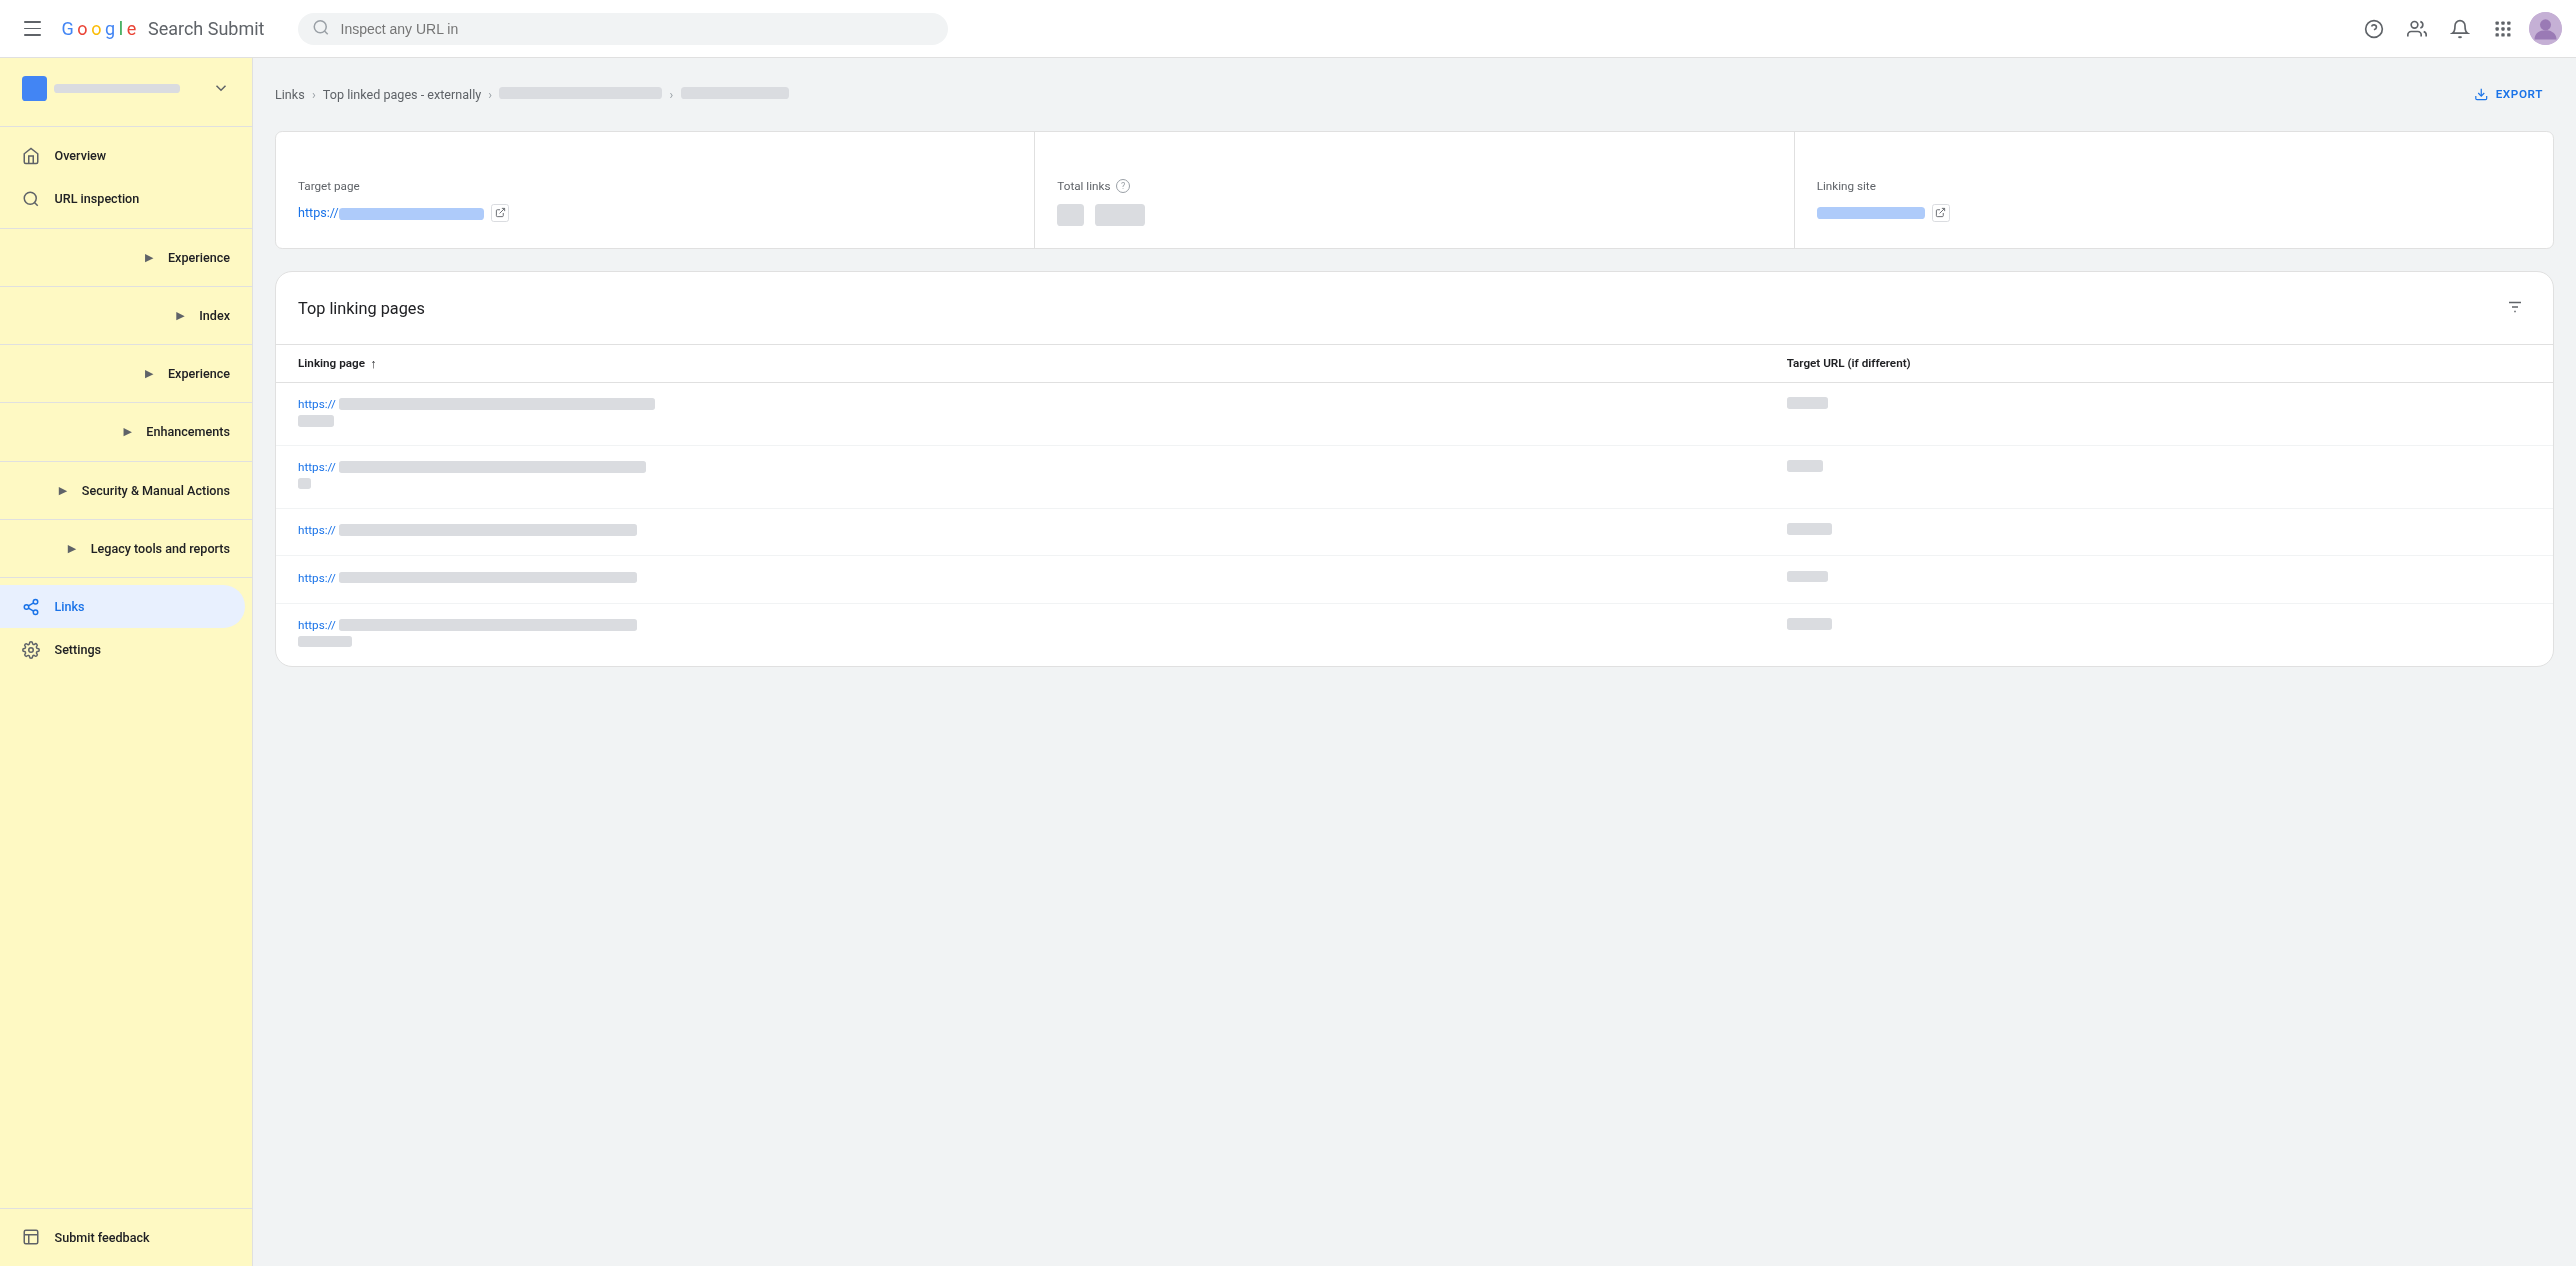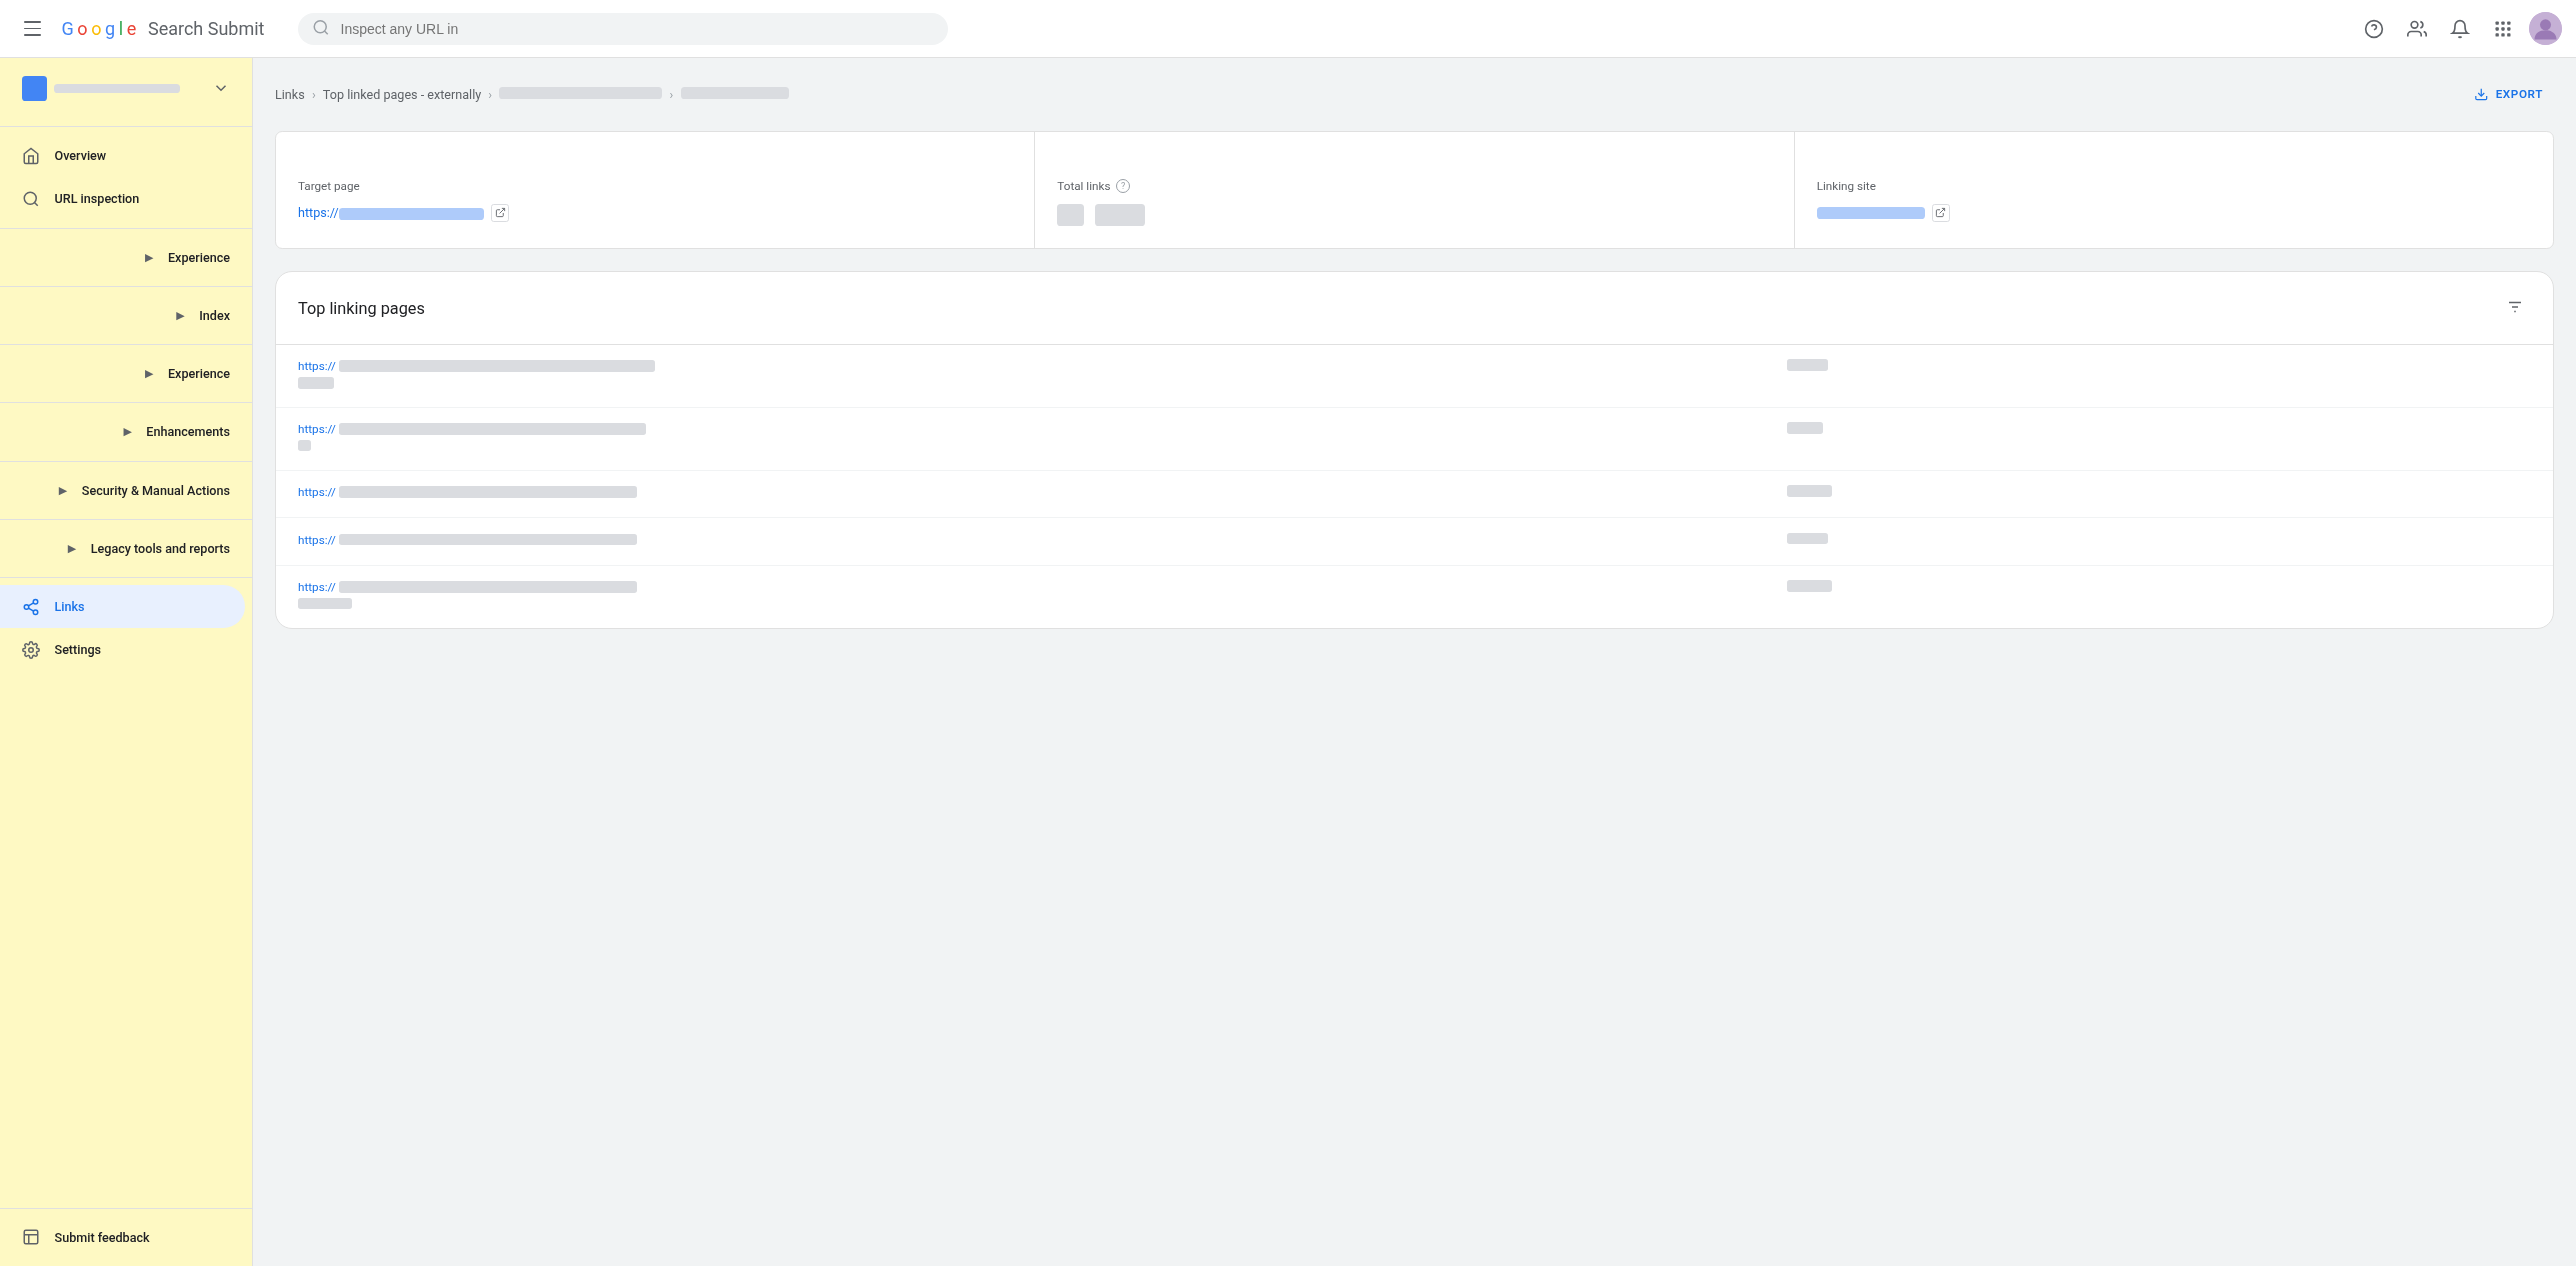--- a/index.html
+++ b/index.html
@@ -651,20 +651,29 @@
         <span class="table-title">Top linking pages</span>
         <div class="table-filter-icon">
           <svg width="18" height="18" viewBox="0 0 24 24" fill="none" stroke="currentColor" stroke-width="2">
             <line x1="4" y1="6" x2="20" y2="6"></line>
             <line x1="8" y1="12" x2="16" y2="12"></line>
             <line x1="11" y1="18" x2="13" y2="18"></line>
           </svg>
         </div>
       </div>
 
+      <div class="table-cols-header">
+        <div class="col-linking-page">
+          <span>Linking page</span>
+          <span class="sort-arrow">↑</span>
+        </div>
+        <div class="col-target-url">
+          <span>Target URL (if different)</span>
+        </div>
+      </div>
 
       <div class="table-row">
         <div class="cell-linking-page">
           <div class="url-line">
             <span class="url-prefix">https://</span>
             <span class="url-blurred" style="width: 316px; background: #dadce0;"></span>
           </div>
           <div class="url-line">
             <span class="url-blurred" style="width: 36px; background: #dadce0;"></span>
           </div>

